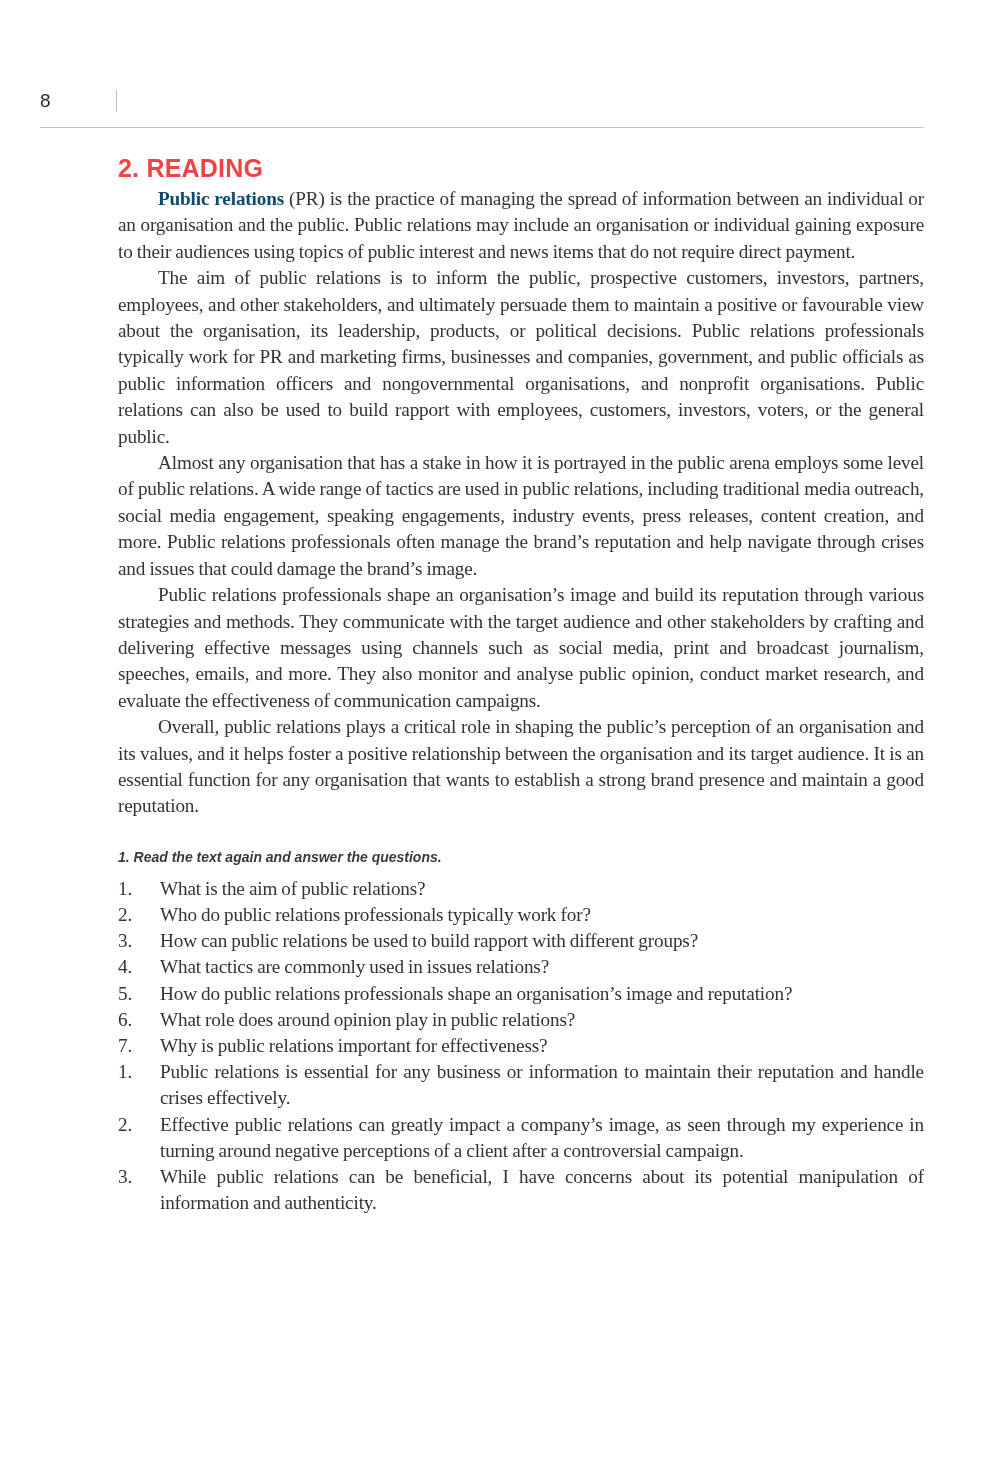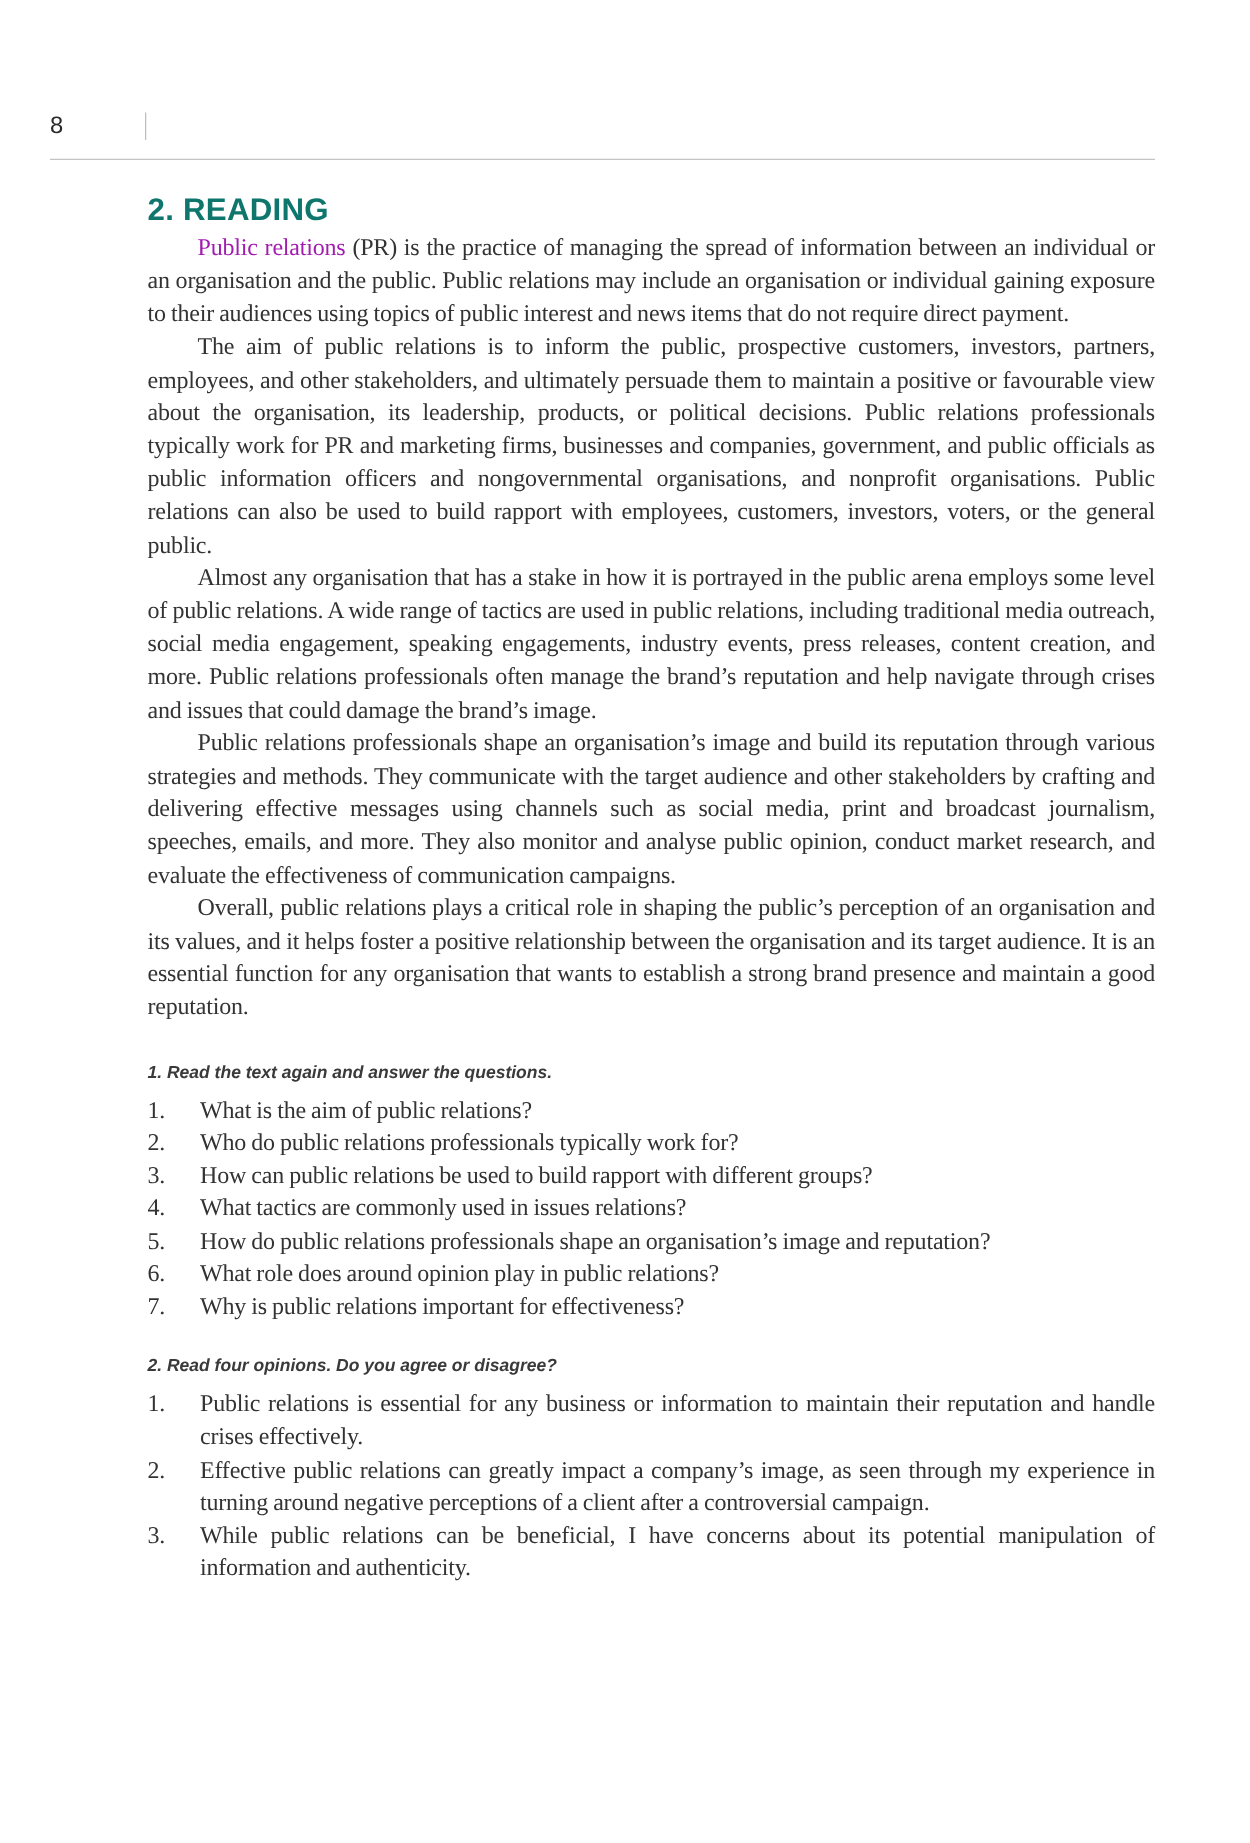--- a/index.html
+++ b/index.html
@@ -49,36 +49,36 @@
     .content {
       position: absolute;
       top: 150px;
       left: 118px;
       width: 806px;
     }
     .section-title {
       font-family: "Liberation Sans", sans-serif;
       font-weight: bold;
       font-size: 25px;
-      color: #0f766e;
+      color: #ef4444;
       height: 36px;
       line-height: 36px;
       letter-spacing: 0.2px;
     }
     .para {
       font-family: "Liberation Serif", serif;
       font-size: 19.2px;
       line-height: 26.4px;
       color: #333333;
       text-align: justify;
       text-indent: 40px;
       letter-spacing: -0.15px;
       word-spacing: -0.5px;
     }
-    .para b { font-weight: normal; color: #a21caf; }
+    .para b { font-weight: bold; color: #0c4a6e; }
     .task-title {
       font-family: "Liberation Sans", sans-serif;
       font-style: italic;
       font-weight: bold;
       font-size: 14px;
       color: #3a3a3a;
       margin-top: 24px;
       margin-bottom: 6px;
       height: 26px;
       line-height: 26px;
@@ -146,21 +146,20 @@
     <li class="q-item">
         <span class="q-num">6.</span>
         <span class="q-text">What role does around opinion play in public relations?</span>
       </li>
     <li class="q-item">
         <span class="q-num">7.</span>
         <span class="q-text">Why is public relations important for effectiveness?</span>
       </li>
   </ol>
 
-  <h3 class="task-title second">2. Read four opinions. Do you agree or disagree?</h3>
   <ol class="q-list">
     <li class="q-item">
         <span class="q-num">1.</span>
         <span class="q-text">Public relations is essential for any business or information to maintain their reputa­tion and handle crises effectively.</span>
       </li>
     <li class="q-item">
         <span class="q-num">2.</span>
         <span class="q-text">Effective public relations can greatly impact a company’s image, as seen through my ex­perience in turning around negative perceptions of a client after a controversial campaign.</span>
       </li>
     <li class="q-item">

